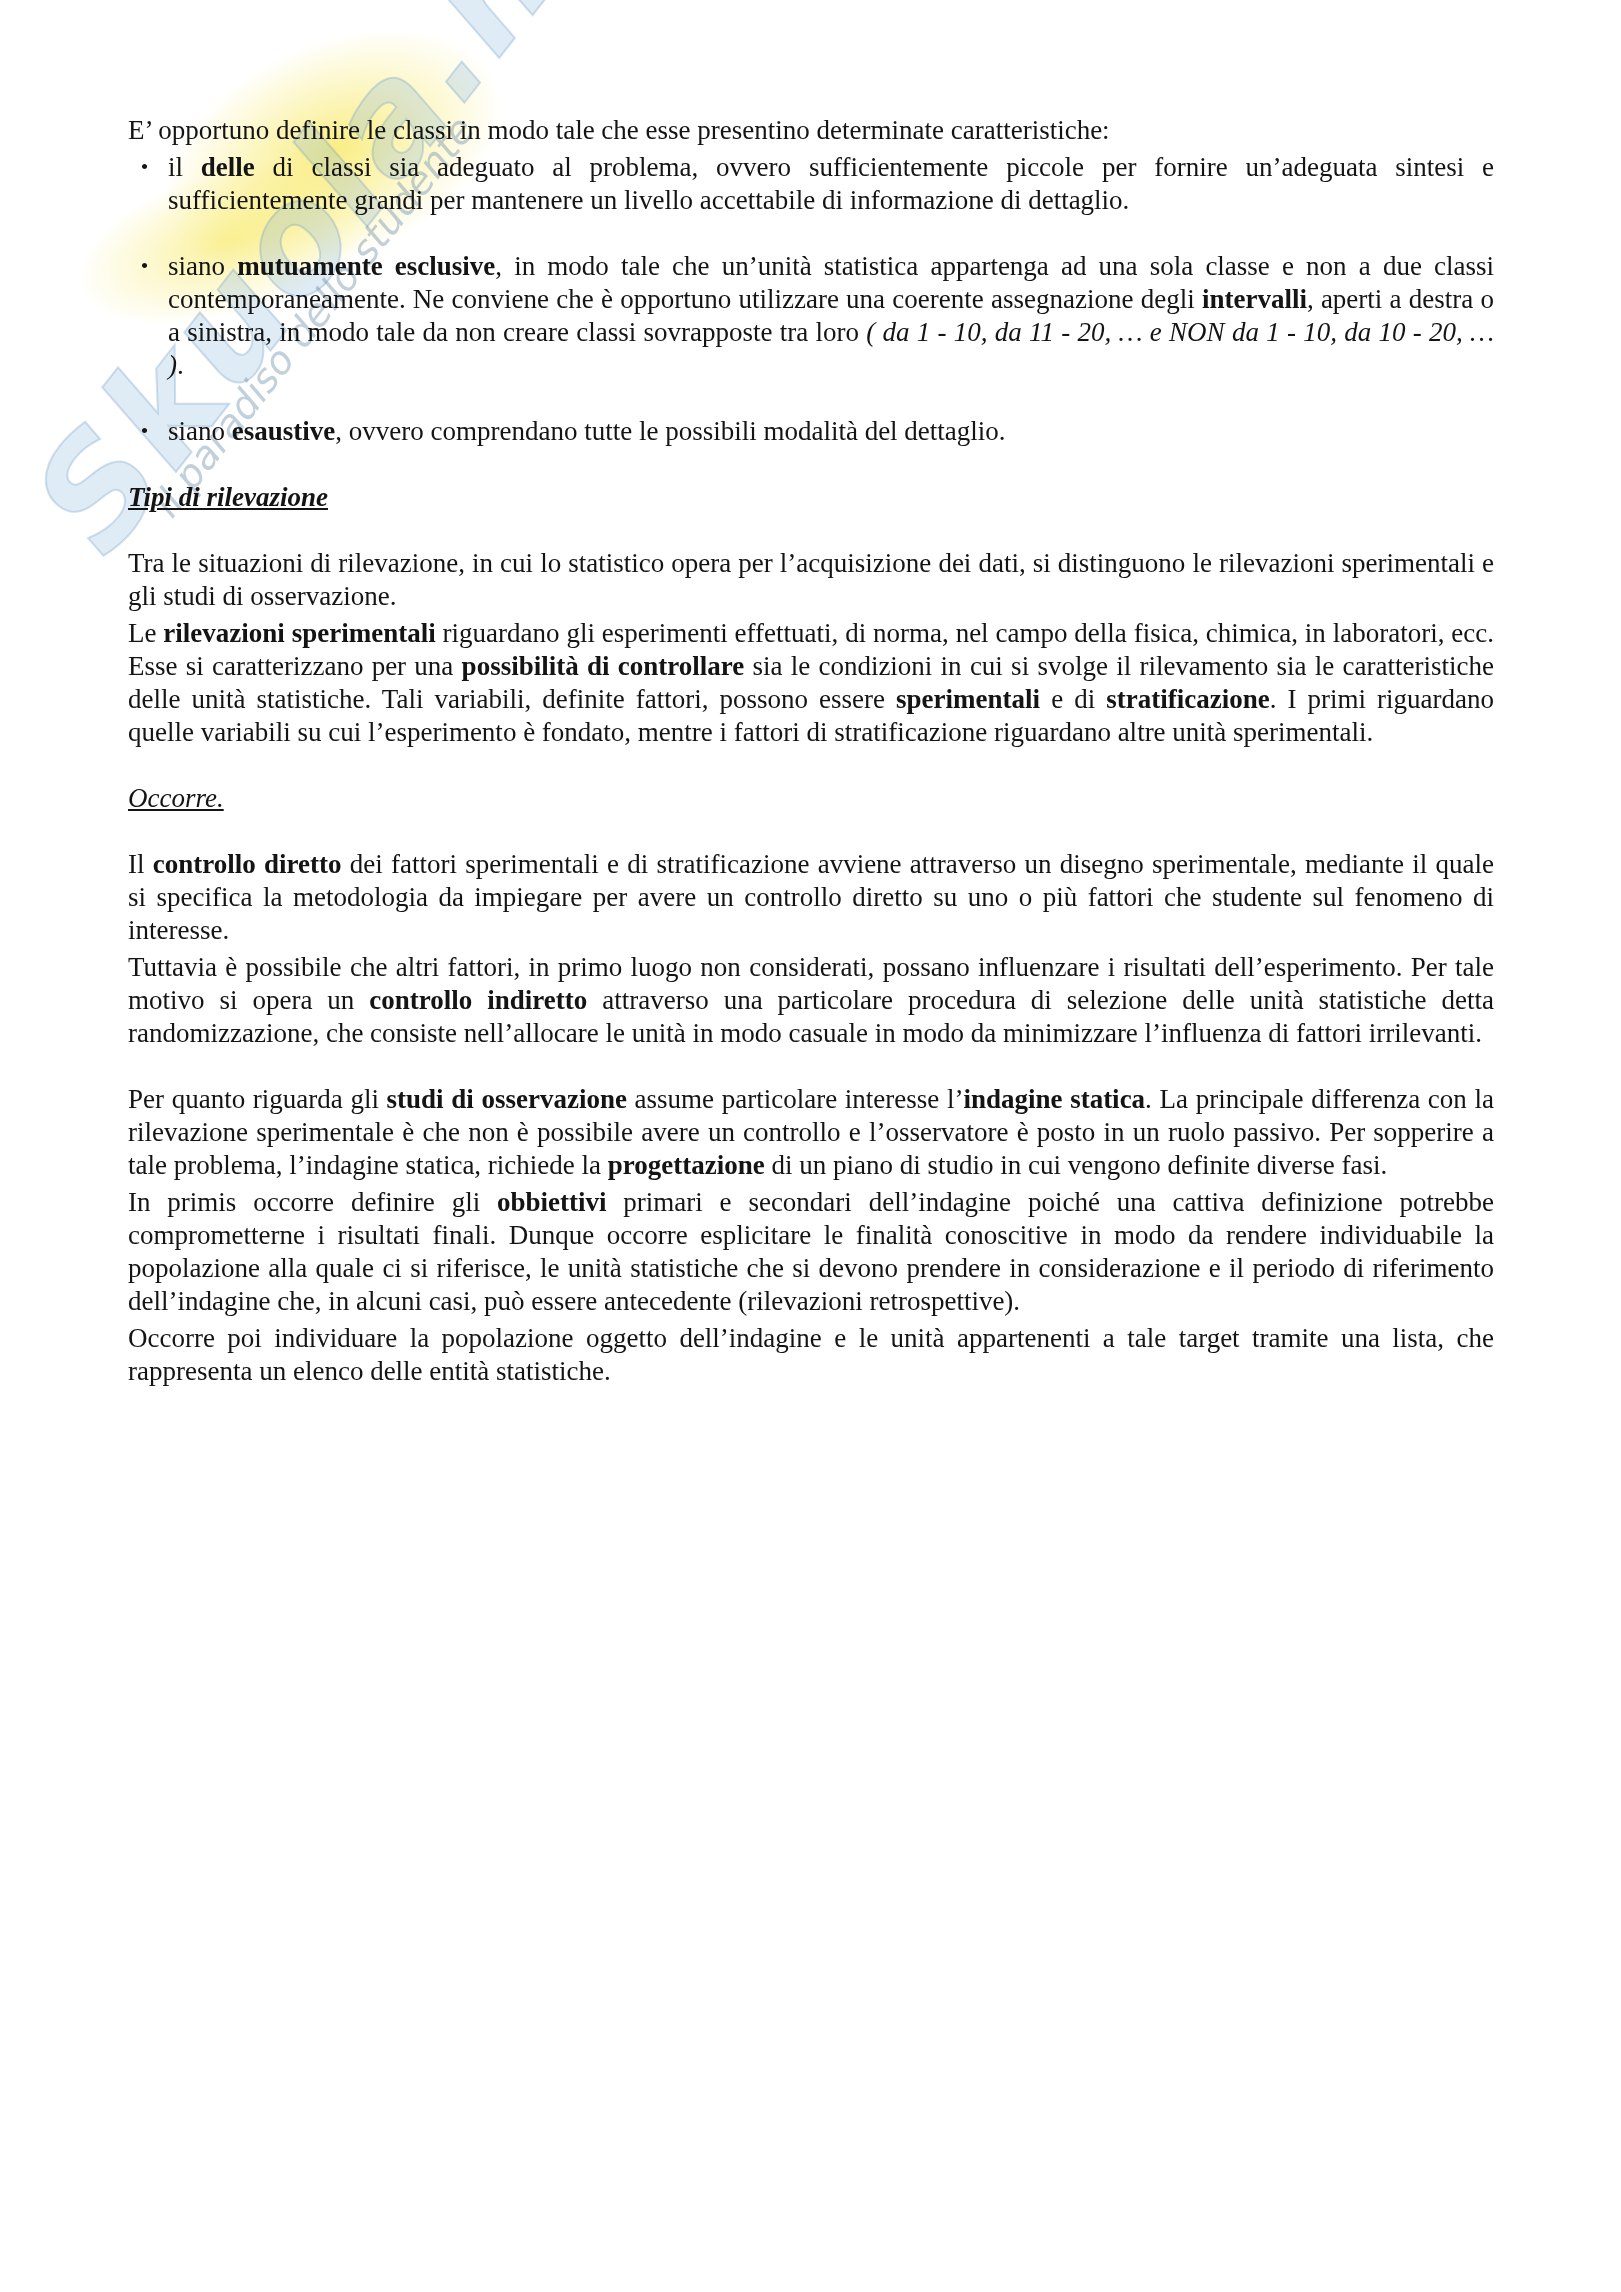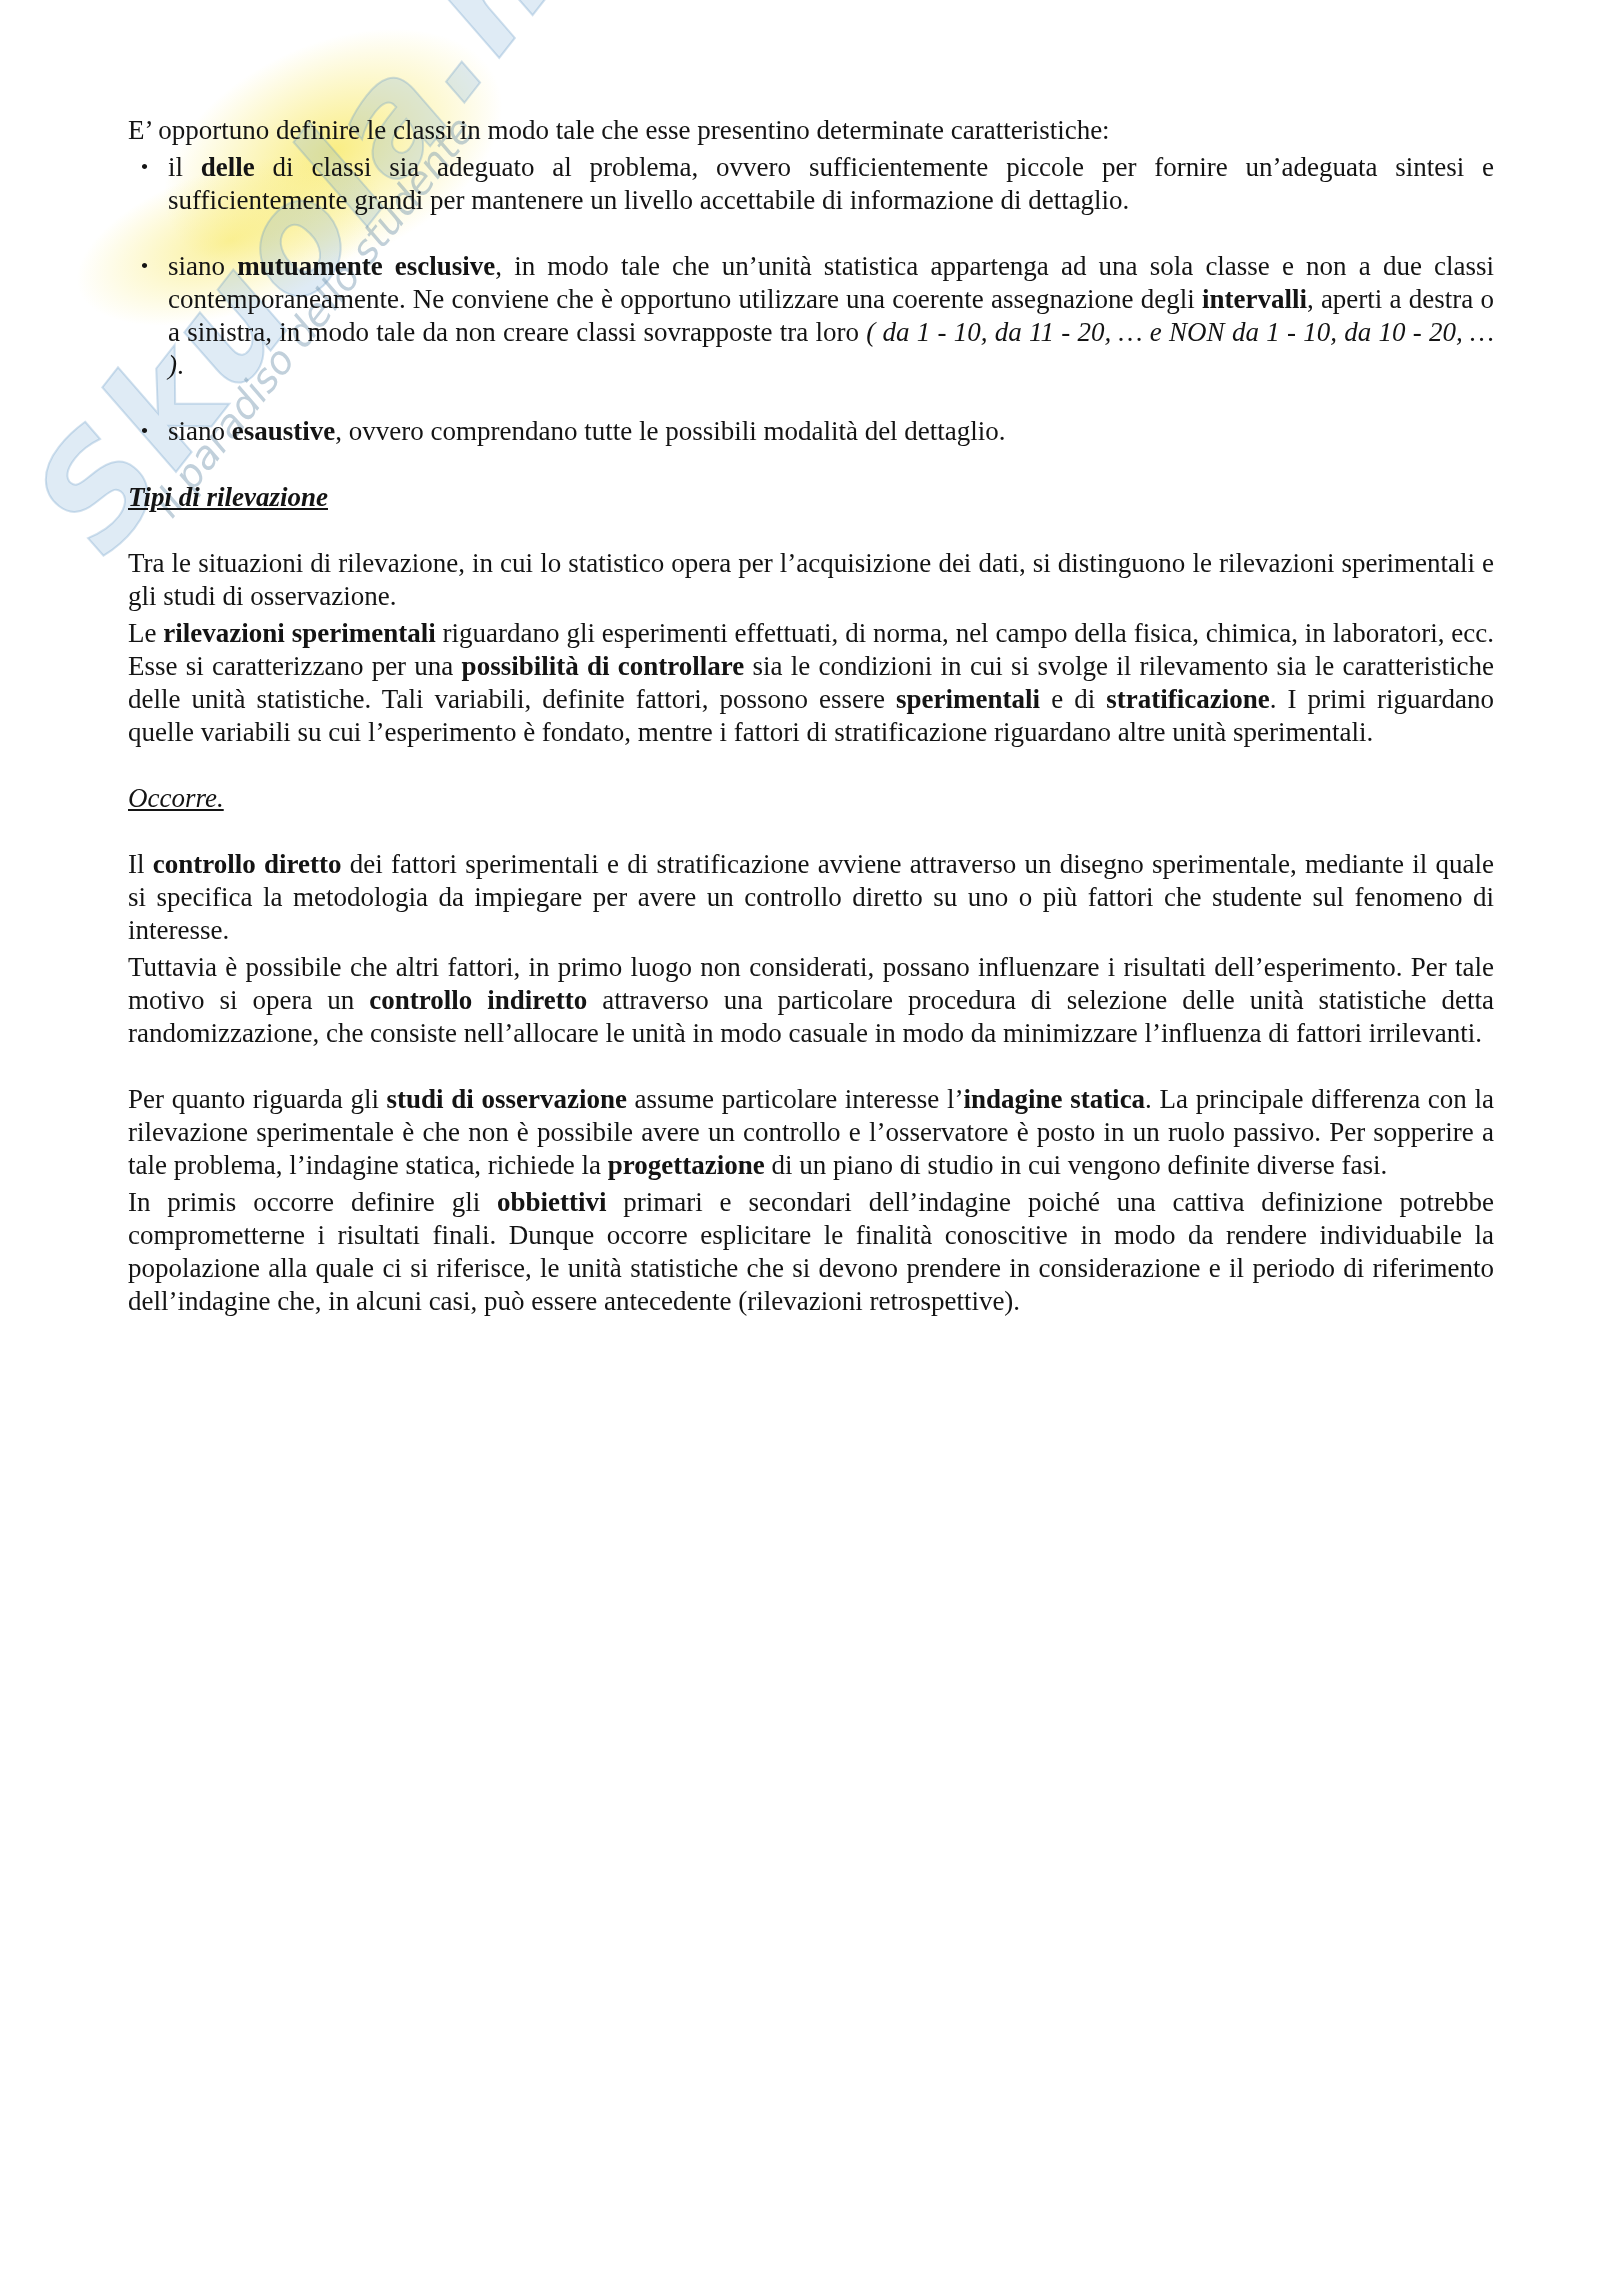--- a/index.html
+++ b/index.html
@@ -117,15 +117,16 @@
         <span class="bullet-body"><span>siano </span><span class="b">esaustive</span><span>, ovvero comprendano tutte le possibili modalità del dettaglio.</span></span>
       </div>
       <div class="block heading space-before"><span class="b i u">Tipi di rilevazione</span></div>
       <div class="block paragraph space-before"><span>Tra le situazioni di rilevazione, in cui lo statistico opera per l’acquisizione dei dati, si distinguono le rilevazioni sperimentali e gli studi di osservazione.</span></div>
       <div class="block paragraph"><span>Le </span><span class="b">rilevazioni sperimentali</span><span> riguardano gli esperimenti effettuati, di norma, nel campo della fisica, chimica, in laboratori, ecc. Esse si caratterizzano per una </span><span class="b">possibilità di controllare</span><span> sia le condizioni in cui si svolge il rilevamento sia le caratteristiche delle unità statistiche. Tali variabili, definite fattori, possono essere </span><span class="b">sperimentali</span><span> e di </span><span class="b">stratificazione</span><span>. I primi riguardano quelle variabili su cui l’esperimento è fondato, mentre i fattori di stratificazione riguardano altre unità sperimentali.</span></div>
       <div class="block example-heading space-before"><span class="i u">Occorre.</span></div>
       <div class="block paragraph space-before"><span>Il </span><span class="b">controllo diretto</span><span> dei fattori sperimentali e di stratificazione avviene attraverso un disegno sperimentale, mediante il quale si specifica la metodologia da impiegare per avere un controllo diretto su uno o più fattori che studente sul fenomeno di interesse.</span></div>
       <div class="block paragraph"><span>Tuttavia è possibile che altri fattori, in primo luogo non considerati, possano influenzare i risultati dell’esperimento. Per tale motivo si opera un </span><span class="b">controllo indiretto</span><span> attraverso una particolare procedura di selezione delle unità statistiche detta randomizzazione, che consiste nell’allocare le unità in modo casuale in modo da minimizzare l’influenza di fattori irrilevanti.</span></div>
       <div class="block paragraph space-before"><span>Per quanto riguarda gli </span><span class="b">studi di osservazione</span><span> assume particolare interesse l’</span><span class="b">indagine statica</span><span>. La principale differenza con la rilevazione sperimentale è che non è possibile avere un controllo e l’osservatore è posto in un ruolo passivo. Per sopperire a tale problema, l’indagine statica, richiede la </span><span class="b">progettazione</span><span> di un piano di studio in cui vengono definite diverse fasi.</span></div>
       <div class="block paragraph"><span>In primis occorre definire gli </span><span class="b">obbiettivi</span><span> primari e secondari dell’indagine poiché una cattiva definizione potrebbe comprometterne i risultati finali. Dunque occorre esplicitare le finalità conoscitive in modo da rendere individuabile la popolazione alla quale ci si riferisce, le unità statistiche che si devono prendere in considerazione e il periodo di riferimento dell’indagine che, in alcuni casi, può essere antecedente (rilevazioni retrospettive).</span></div>
+      <div class="block paragraph"><span>Occorre poi individuare la popolazione oggetto dell’indagine e le unità appartenenti a tale target tramite una lista, che rappresenta un elenco delle entità statistiche.</span></div>
     </div>
 </div>
 
 
 </body></html>

